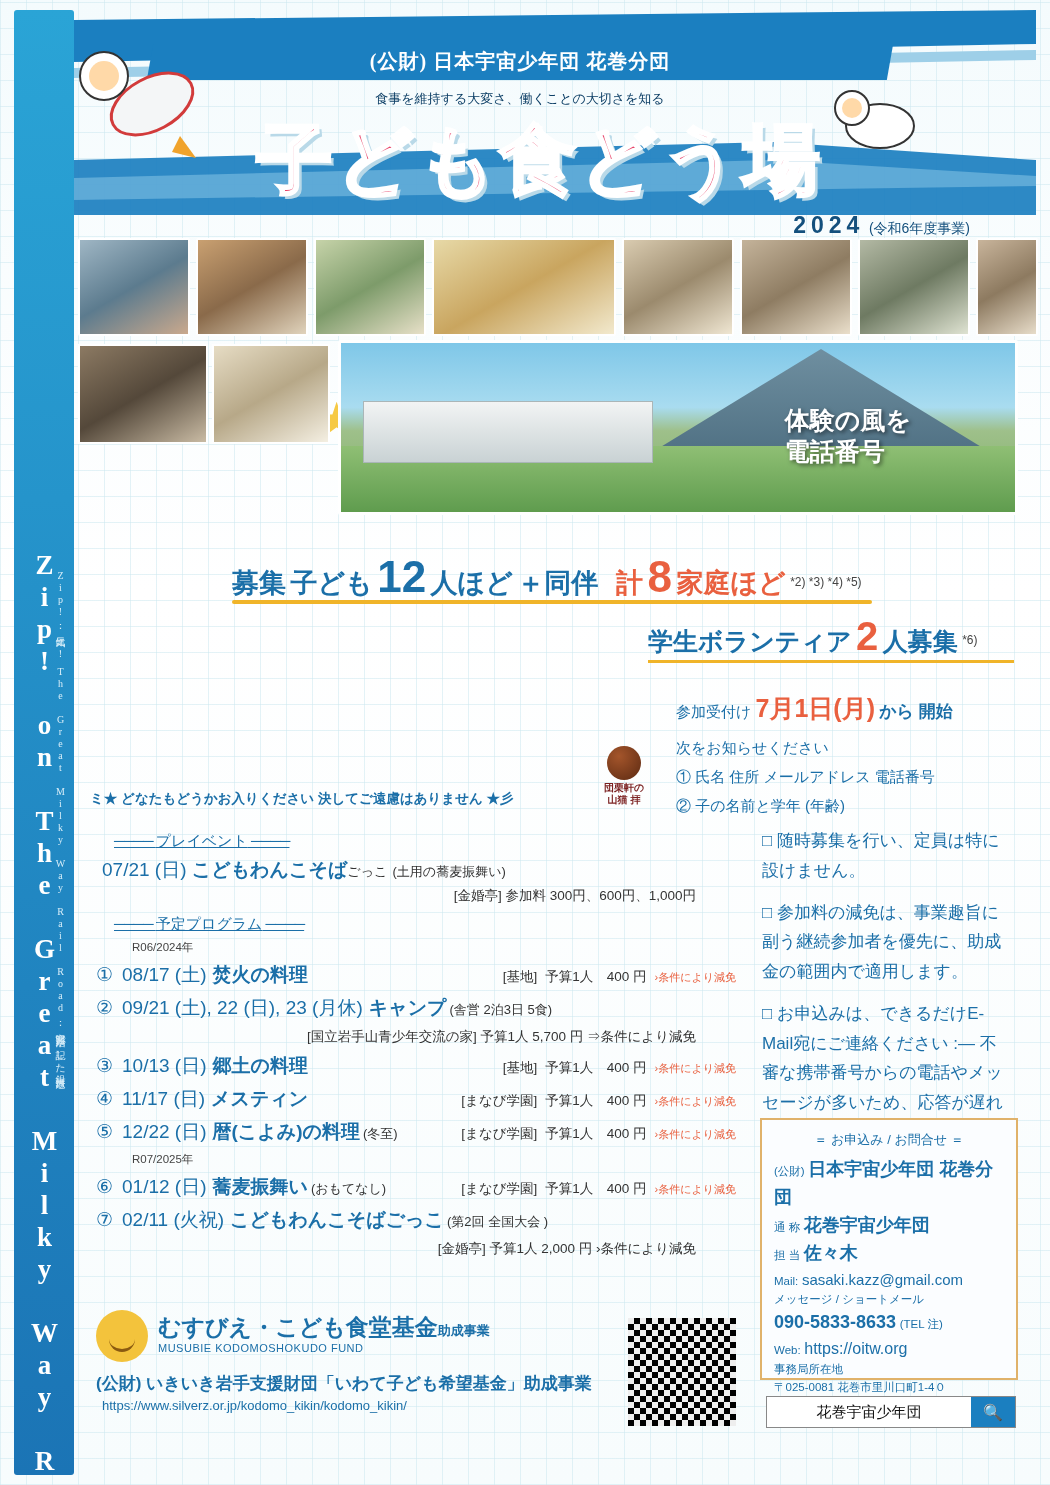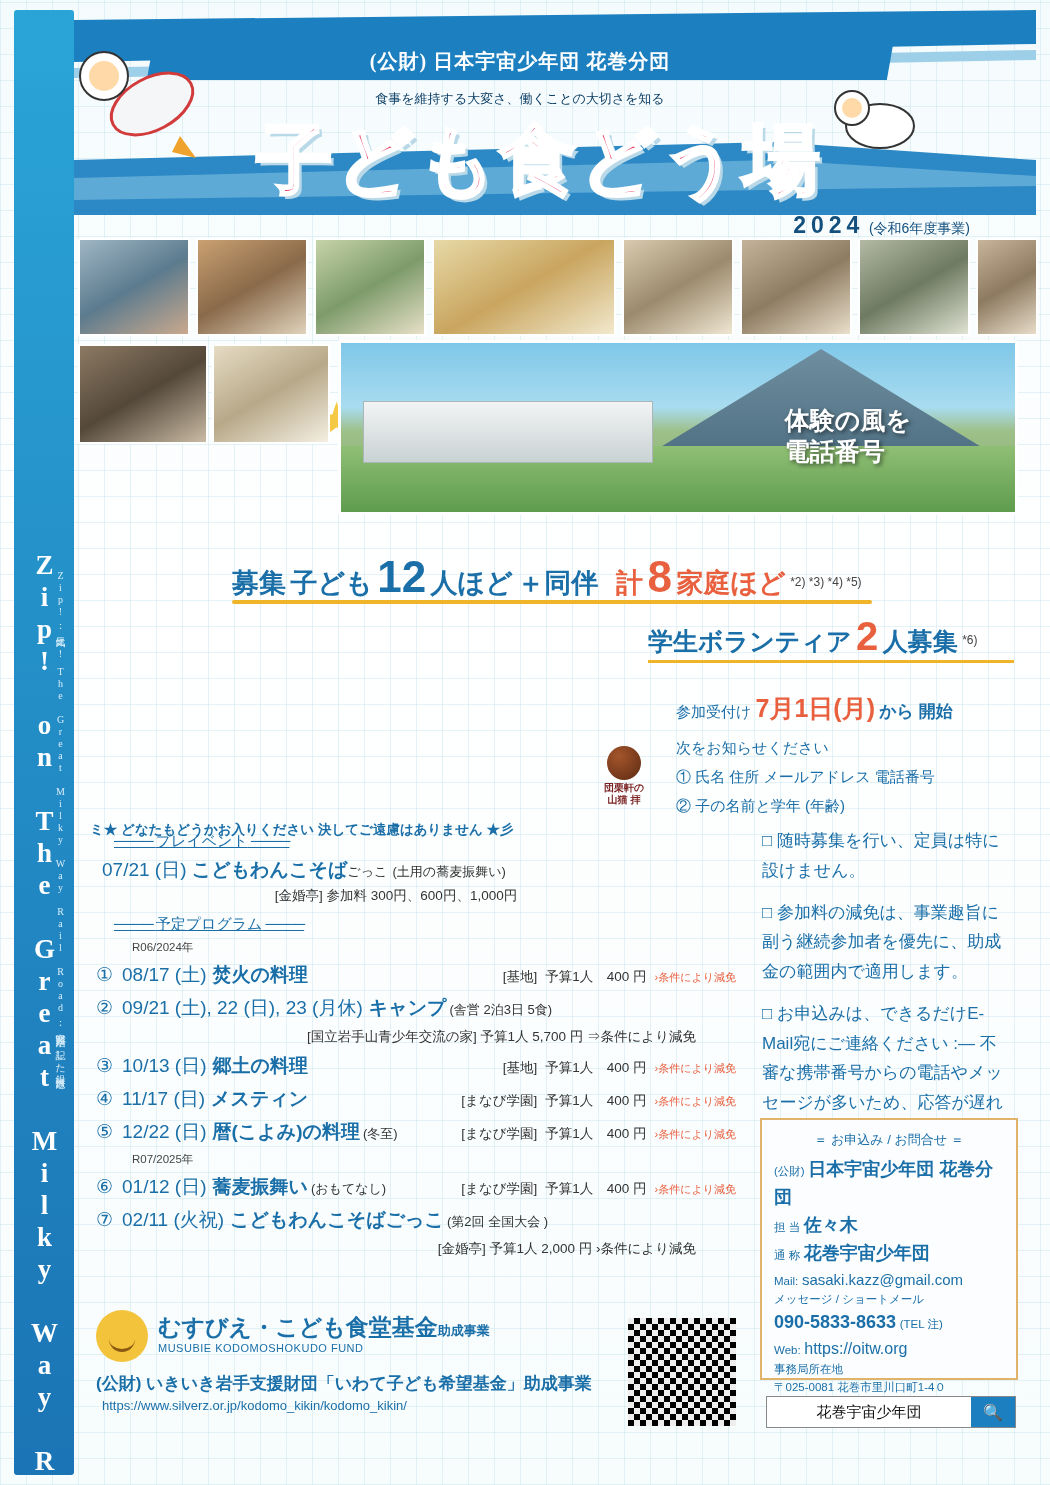--- a/index.html
+++ b/index.html
@@ -132,21 +132,21 @@
   .uline {
     position:absolute; left:232px; top:600px; width:640px; height:4px;
     background:#f0b429; border-radius:2px;
   }
   
   .footnotes {
     position:absolute; left:84px; top:620px; width:550px;
     font-size:13.5px; line-height:1.85; color:#1b6fa8;
   }
   .tagline {
-    position:absolute; left:90px; top:821px; width:560px;
+    position:absolute; left:90px; top:790px; width:560px;
     font-size:13.5px; color:#1b6fa8; font-weight:bold;
   }
   .stamp {
     position:absolute; left:592px; top:746px; width:64px; text-align:center;
     color:#7a1f1f; font-size:10px; line-height:1.15; font-weight:bold;
   }
   .stamp .ball {
     width:34px;height:34px;margin:0 auto 2px;border-radius:50%;
     background:radial-gradient(circle at 35% 30%,#a4552b,#5c2a12);
   }
@@ -167,21 +167,21 @@
   .apply .big { font-size:25px; font-weight:bold; color:#e9603f; }
   .apply .bk  { font-size:17px; font-weight:bold; color:#1b6fa8; }
   
   .prog { position:absolute; left:96px; top:826px; width:640px; color:#1b6fa8; }
   .sechead { font-size:15px; color:#1b6fa8; margin:6px 0 6px 18px;text-decoration:underline; }
   .sechead .rule { color:#1b6fa8; letter-spacing:-1px; }
   .prerow { font-size:19px; margin:2px 0 2px 6px; }
   .prerow .date { color:#1b6fa8; }
   .prerow .name { color:#1b6fa8; font-weight:bold; }
   .prerow .sml { font-size:13px; color:#333; }
-  .prefee { font-size:13.5px; color:#333; text-align:center; margin:4px 0 10px 0; padding-right:40px;}
+  .prefee { font-size:13.5px; color:#333; text-align:right; margin:4px 0 10px 0; padding-right:40px;}
   .yearmark { font-size:11.5px; color:#444; margin:6px 0 2px 36px; }
   .prow {
     display:flex; align-items:baseline; font-size:19px; margin:7px 0;
     white-space:nowrap;
   }
   .prow .num { width:26px; color:#1b6fa8; }
   .prow .date { color:#1b6fa8; }
   .prow .title { color:#1b6fa8; font-weight:bold; margin-left:6px; }
   .prow .paren { color:#333; font-size:13px; margin-left:3px; }
   .prow .venue { margin-left:auto; color:#333; font-size:13.5px; }
@@ -447,26 +447,26 @@
     <p>□ お申込みは、できるだけE-Mail宛にご連絡ください :― 不審な携帯番号からの電話やメッセージが多いため、応答が遅れる場合がありますので、お願いいたします。</p>
   </div>
 
   <div class="contact">
     <div class="ttl">＝ お申込み / お問合せ ＝</div>
     <div>
       <span class="sm">(公財)</span>
       <span class="big">日本宇宙少年団 花巻分団</span>
     </div>
     <div>
+      <span class="sm">通 称</span>
+      <span class="big">花巻宇宙少年団</span>
+    </div>
+    <div>
       <span class="sm">担 当</span>
       <span class="big">佐々木</span>
-    </div>
-    <div>
-      <span class="sm">通 称</span>
-      <span class="big">花巻宇宙少年団</span>
     </div>
     <div>
       <span class="sm">Mail:</span>
       <span class="mail">sasaki.kazz@gmail.com</span>
     </div>
     <div class="sm">メッセージ / ショートメール</div>
     <div>
       <span class="tel">090-5833-8633</span>
       <span class="sm">(TEL 注)</span>
     </div>

